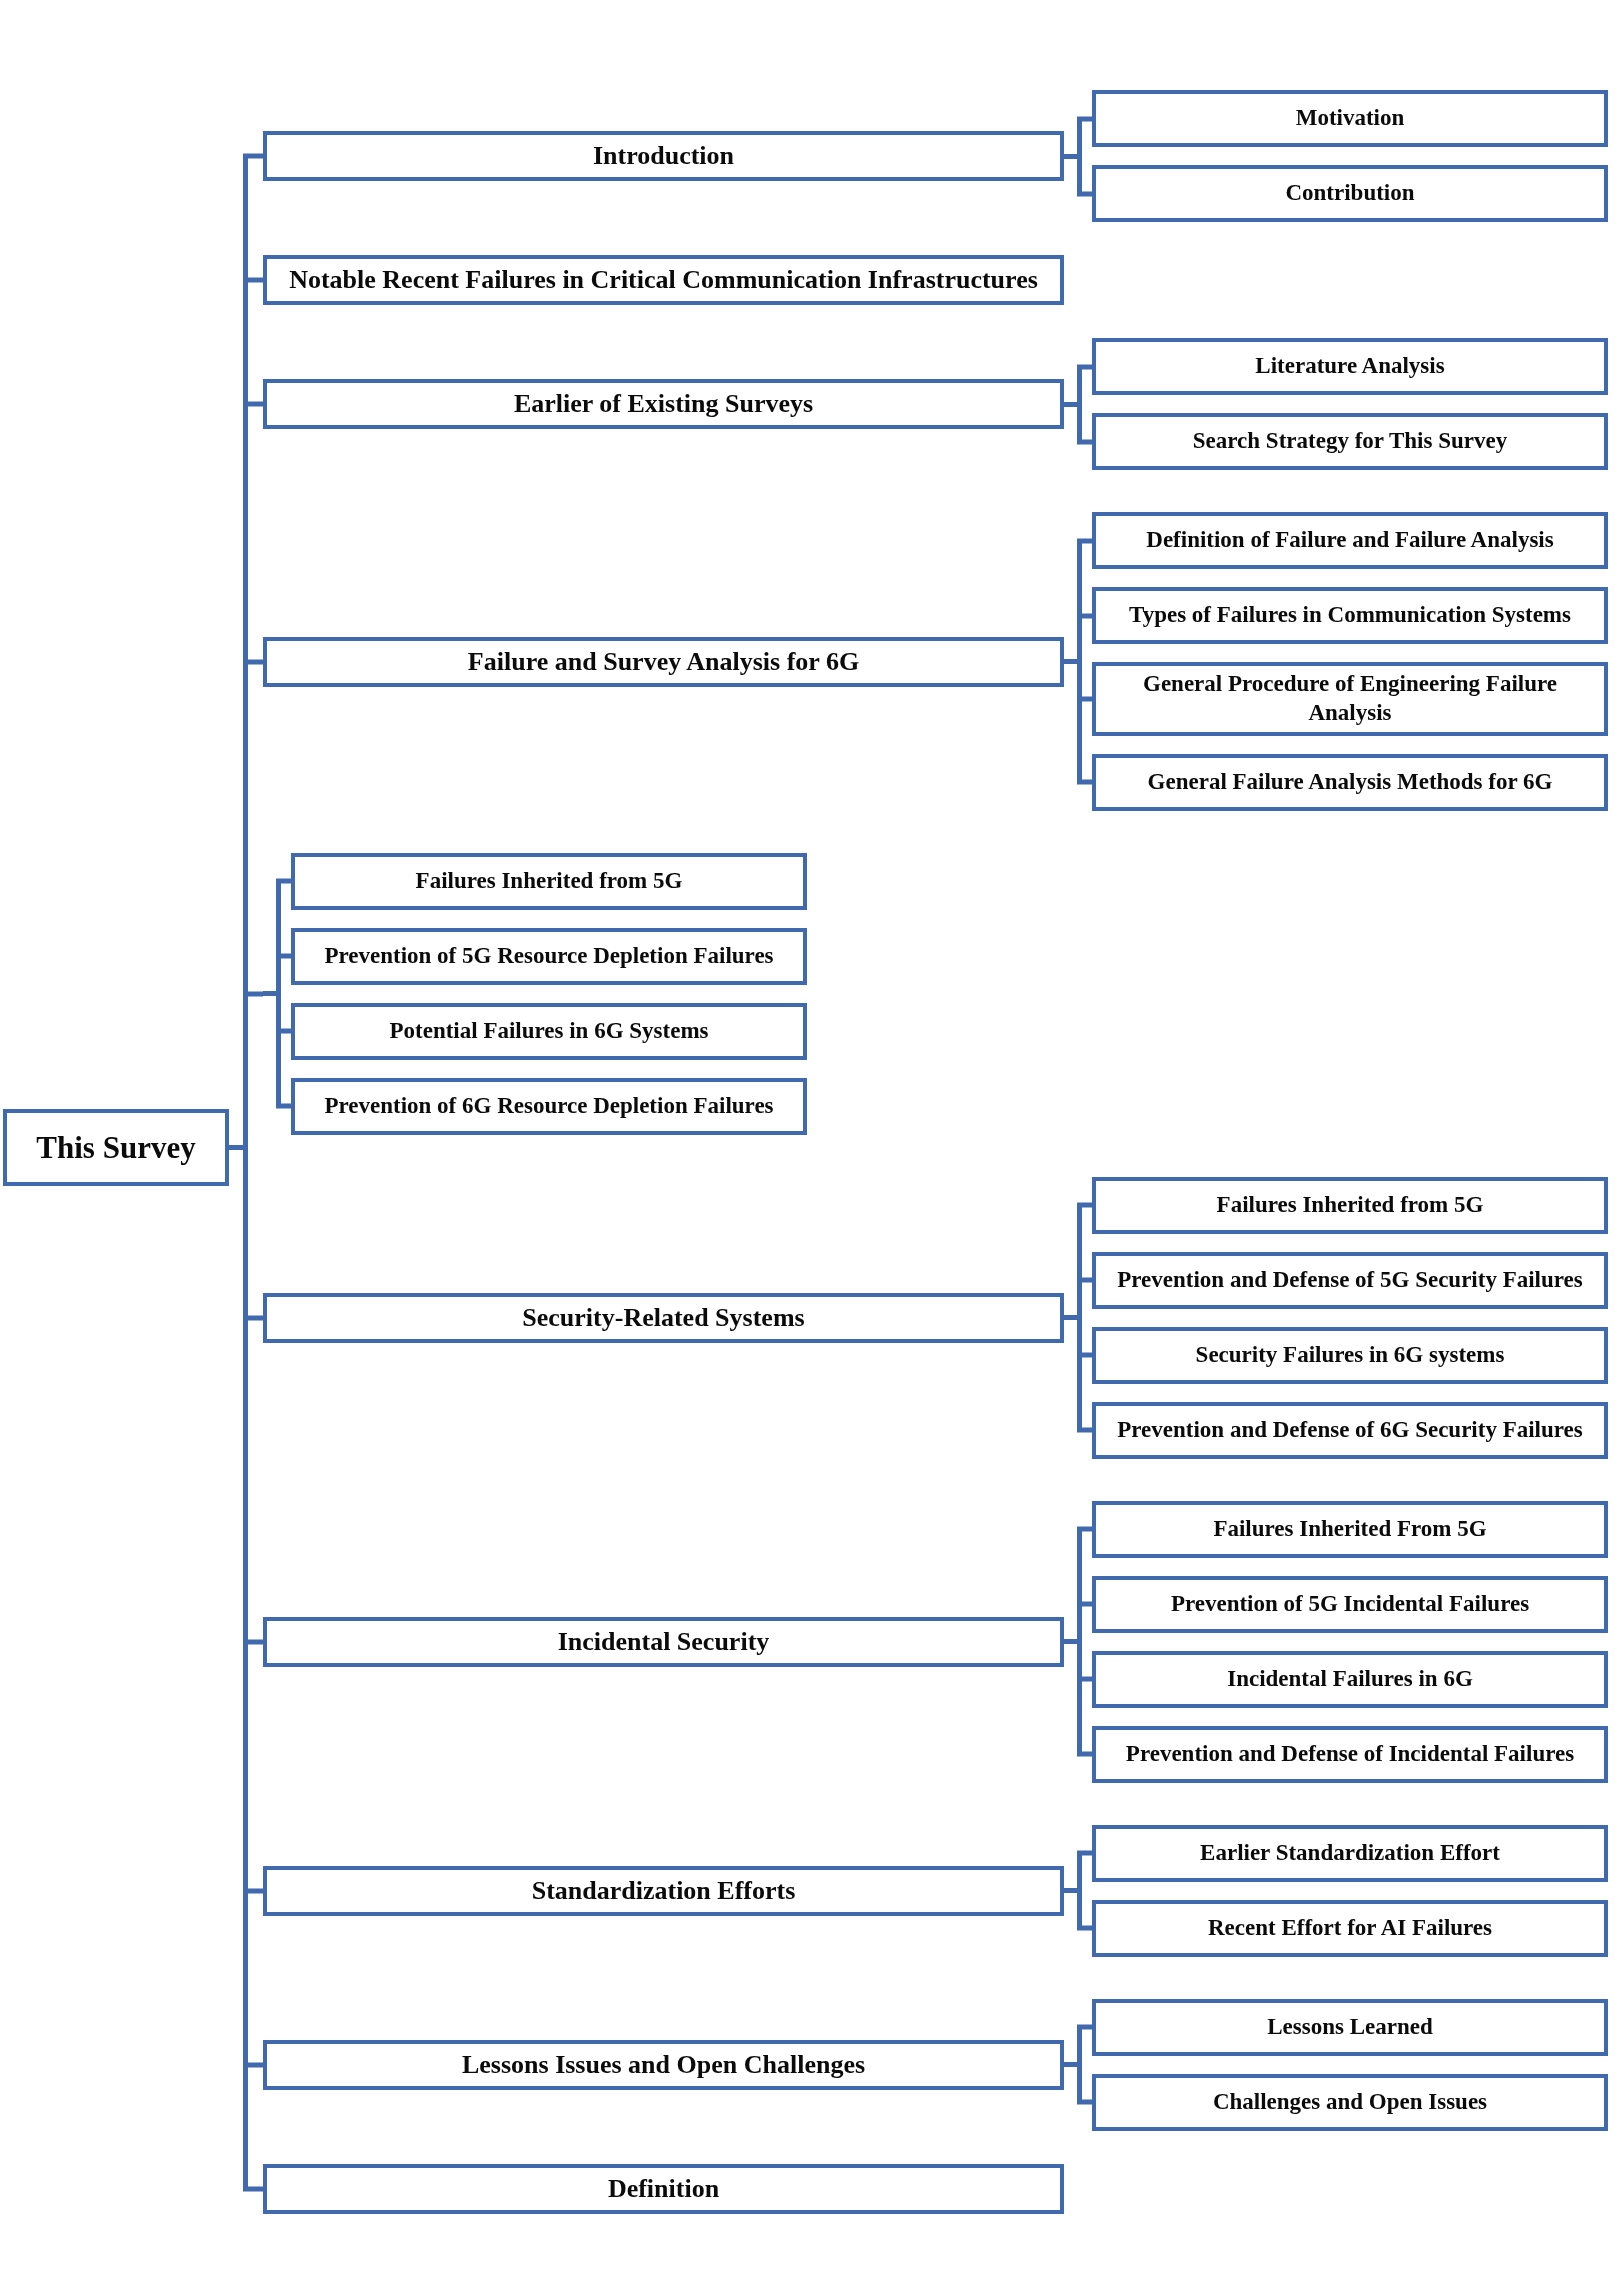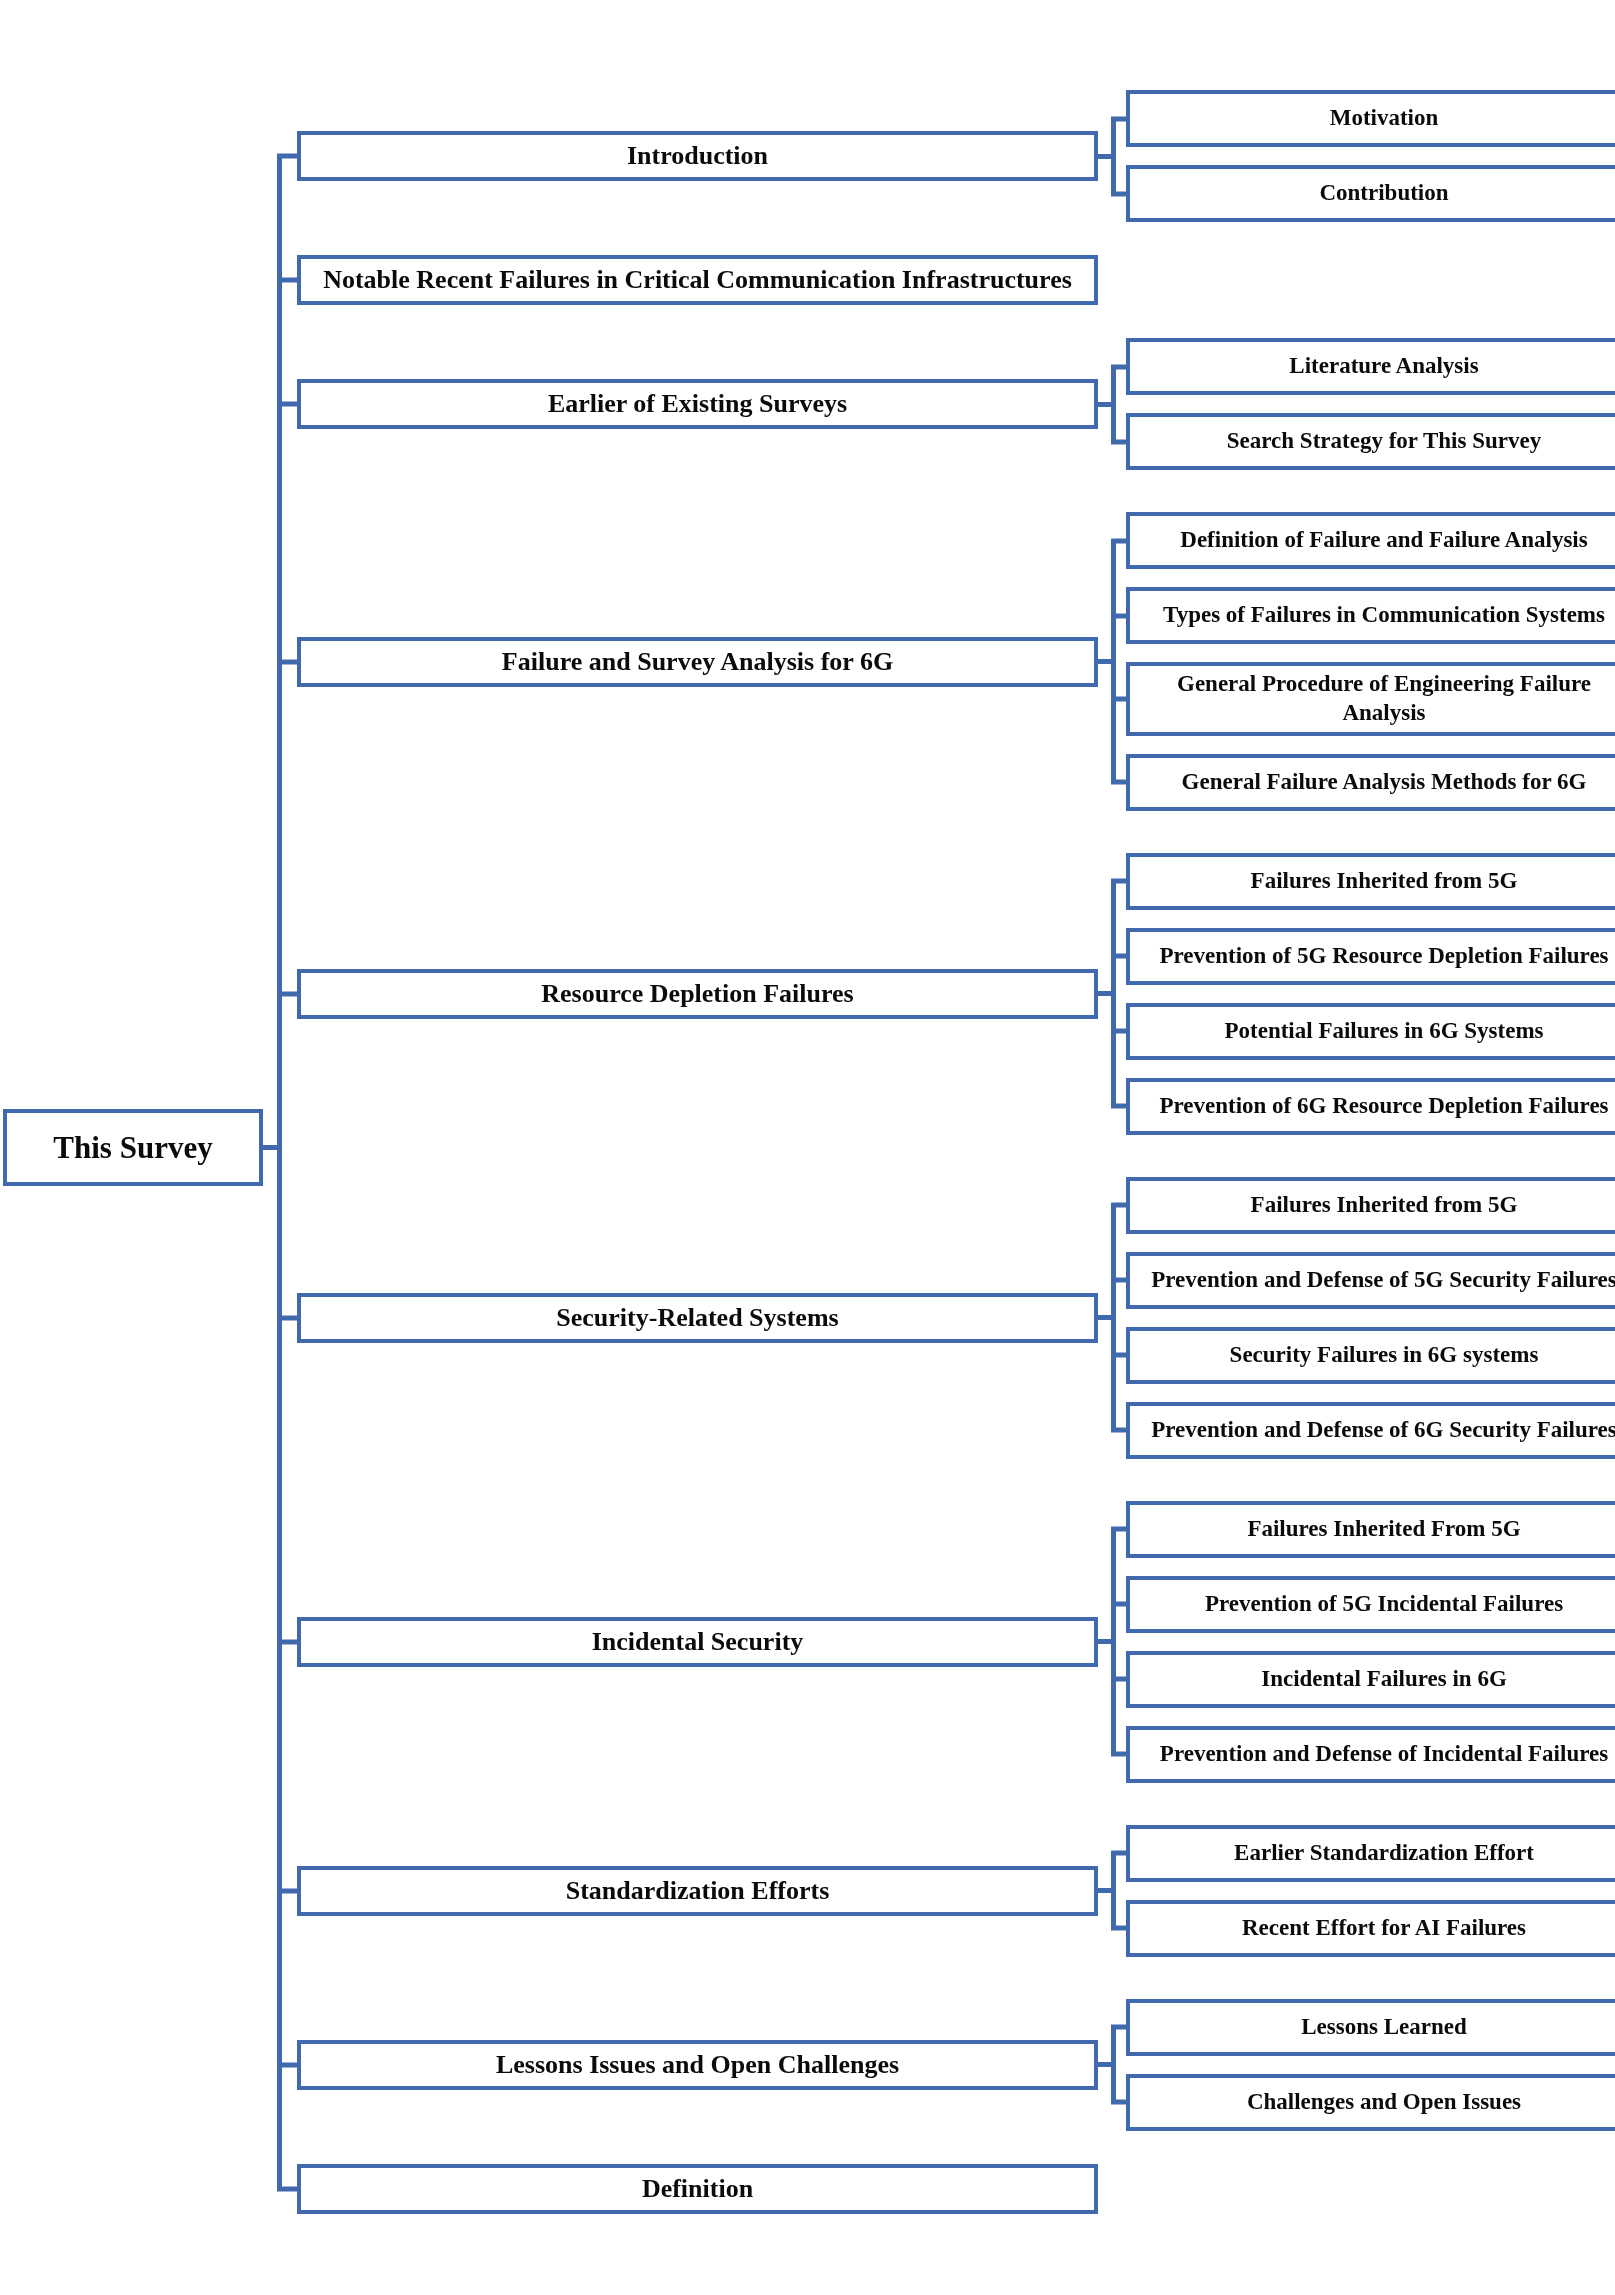--- a/index.html
+++ b/index.html
@@ -9,21 +9,21 @@
     font-family:"Liberation Serif","DejaVu Serif",serif;
   }
   .tree{display:flex;align-items:center;padding-left:3px;}
 
   
   .node{
     box-sizing:border-box;background:#ffffff;border:4.5px solid #4169ad;
     display:flex;align-items:center;justify-content:center;text-align:center;
     font-weight:bold;color:#0b0b0b;
   }
-  .root-box{width:260px;min-height:77px;font-size:31px;line-height:1.15;padding:0 9px;}
+  .root-box{width:226px;min-height:77px;font-size:31px;line-height:1.15;padding:0 9px;}
   .section-box{width:801px;min-height:50px;font-size:26px;line-height:1.22;padding:3px 15px;}
   .leaf-box{width:516px;min-height:57px;font-size:23px;line-height:1.25;padding:4px 12px;}
 
   
   .root-stub{width:14px;height:5px;background:#4169ad;flex:0 0 auto;}
 
   
   .l1{list-style:none;margin:0;padding:0;display:flex;flex-direction:column;}
   .l1-item{position:relative;display:flex;align-items:center;padding:12px 0 12px 20px;}
   .l1-item::before{content:"";position:absolute;left:0;top:0;bottom:0;width:5px;background:#4169ad;}
@@ -98,21 +98,20 @@
           <li class="l2-item">
             <div class="node leaf-box">General Procedure of Engineering Failure Analysis</div>
             </li>
           <li class="l2-item">
             <div class="node leaf-box">General Failure Analysis Methods for 6G</div>
             </li>
         </ul>
       </li>
 
       <li class="l1-item">
-        <div class="node section-box">Resource Depletion Failures</div>
         <div class="branch-stub"></div>
         <ul class="l2">
           <li class="l2-item">
             <div class="node leaf-box">Failures Inherited from 5G</div>
             </li>
           <li class="l2-item">
             <div class="node leaf-box">Prevention of 5G Resource Depletion Failures</div>
             </li>
           <li class="l2-item">
             <div class="node leaf-box">Potential Failures in 6G Systems</div>

